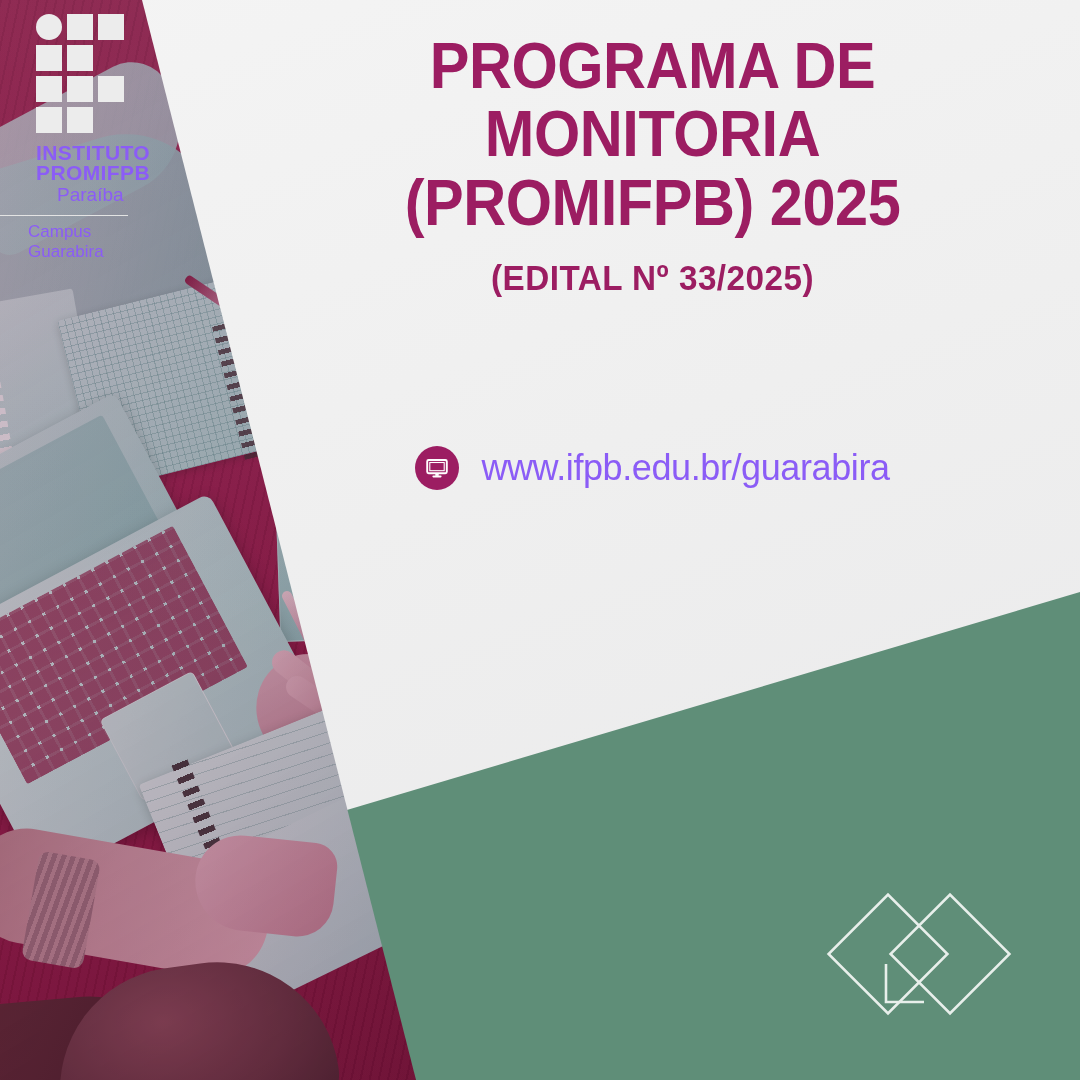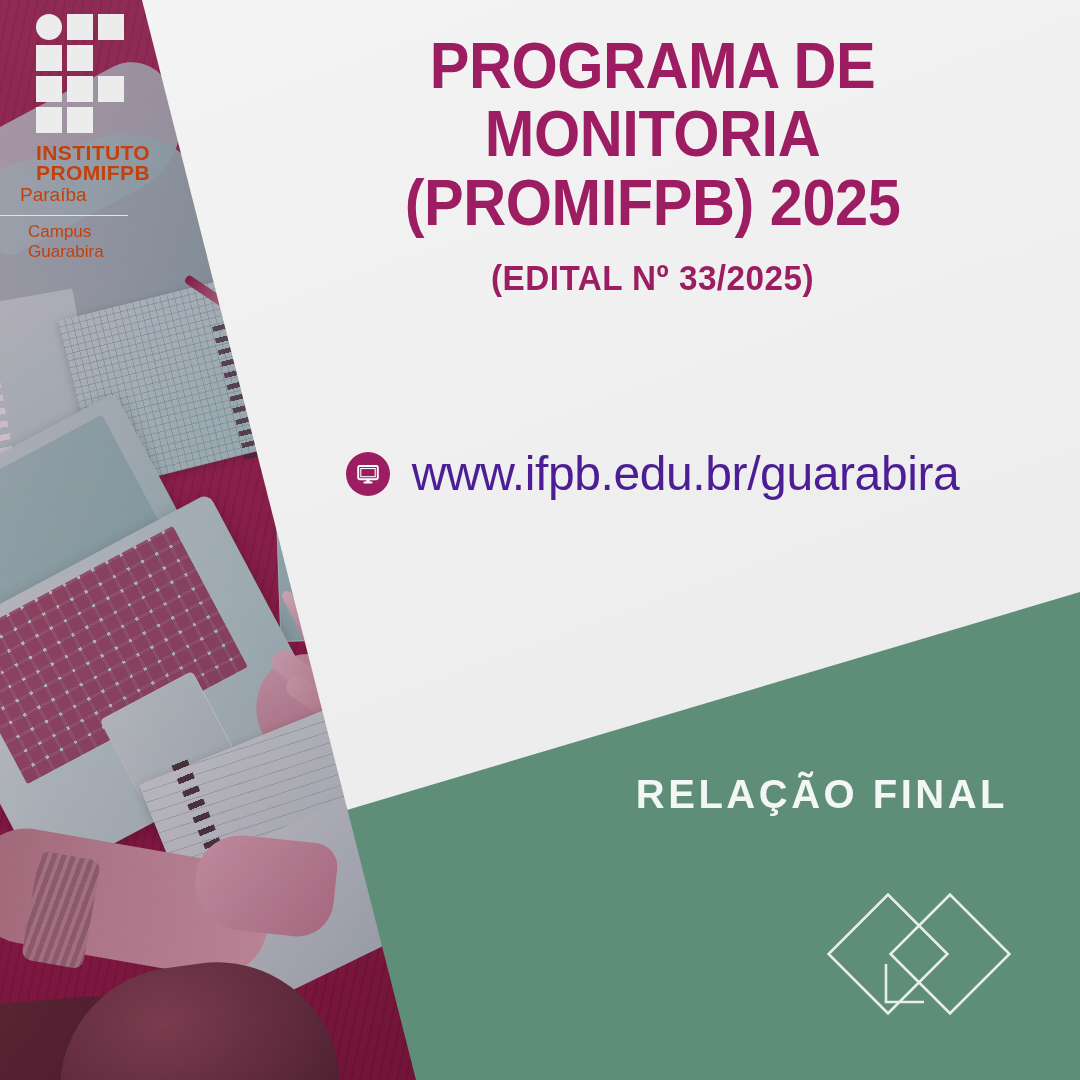--- a/index.html
+++ b/index.html
@@ -252,21 +252,21 @@
   }
   .duotone2{
     position:absolute; inset:0;
     background:linear-gradient(200deg, rgba(120,200,205,.10) 0%, rgba(255,255,255,0) 60%);
   }
 
   
   .logo{
     position:absolute; left:0; top:8px; width:150px;
     text-align:center;
-    color:#c2410c;
+    color:#8b5cf6;
     z-index:6;
   }
   .logo-grid{
     width:92px; margin:6px auto 10px 36px;
     display:grid;
     grid-template-columns:repeat(3,26px);
     grid-template-rows:repeat(4,26px);
     gap:5px;
   }
   .cell{ background:#ececec; }
@@ -276,21 +276,21 @@
   .logo-title{
     font-weight:bold;
     font-size:21px;
     line-height:.96;
     letter-spacing:.4px;
     margin-left:36px;
     text-align:left;
   }
   .logo-state{
     font-size:19px;
-    margin-left:20px;
+    margin-left:57px;
     text-align:left;
     line-height:1.25;
     font-weight:400;
   }
   .logo-rule{
     height:1px; background:#e3e3e3;
     margin:8px 0 6px 0; width:128px;
   }
   .logo-campus{
     font-size:17px; line-height:1.2; font-weight:400;
@@ -334,22 +334,22 @@
     gap:22px;
     z-index:5;
   }
   .url-icon{
     width:44px; height:44px; border-radius:50%;
     background:#9c1d62;
     display:flex; align-items:center; justify-content:center;
     flex:0 0 auto;
   }
   .url-text{
-    color:#4c1d95;
-    font-size:48px;
+    color:#8b5cf6;
+    font-size:36px;
     letter-spacing:-.4px;
     white-space:nowrap;
   }
 
   
   .final-text{
     position:absolute;
     right:72px; top:768px;
     text-align:right;
     color:#f2f6f4;
@@ -458,21 +458,20 @@
         <rect x="4.2" y="6" width="19.6" height="13.2" rx="1.4" fill="none" stroke="#ffffff" stroke-width="1.9"></rect>
         <rect x="6.8" y="8.5" width="14.4" height="8.2" fill="none" stroke="#ffffff" stroke-width="1.1"></rect>
         <rect x="12.3" y="19.2" width="3.4" height="2.7" fill="#ffffff"></rect>
         <rect x="9.4" y="21.6" width="9.2" height="1.8" rx=".8" fill="#ffffff"></rect>
       </svg>
     </span>
     <span class="url-text">www.ifpb.edu.br/guarabira</span>
   </div>
 
   <div class="final-text">
-    <span>RELAÇÃO FINAL</span>
   </div>
 
   <div class="ornament">
     <svg width="190" height="160" viewBox="0 0 190 160" aria-hidden="true">
       <g fill="none" stroke="#e8efeb" stroke-width="2.6">
         <rect x="22" y="20" width="84" height="84" transform="rotate(45 64 62)"></rect>
         <rect x="84" y="20" width="84" height="84" transform="rotate(45 126 62)"></rect>
         <polyline points="62,72 62,110 100,110"></polyline>
       </g>
     </svg>

